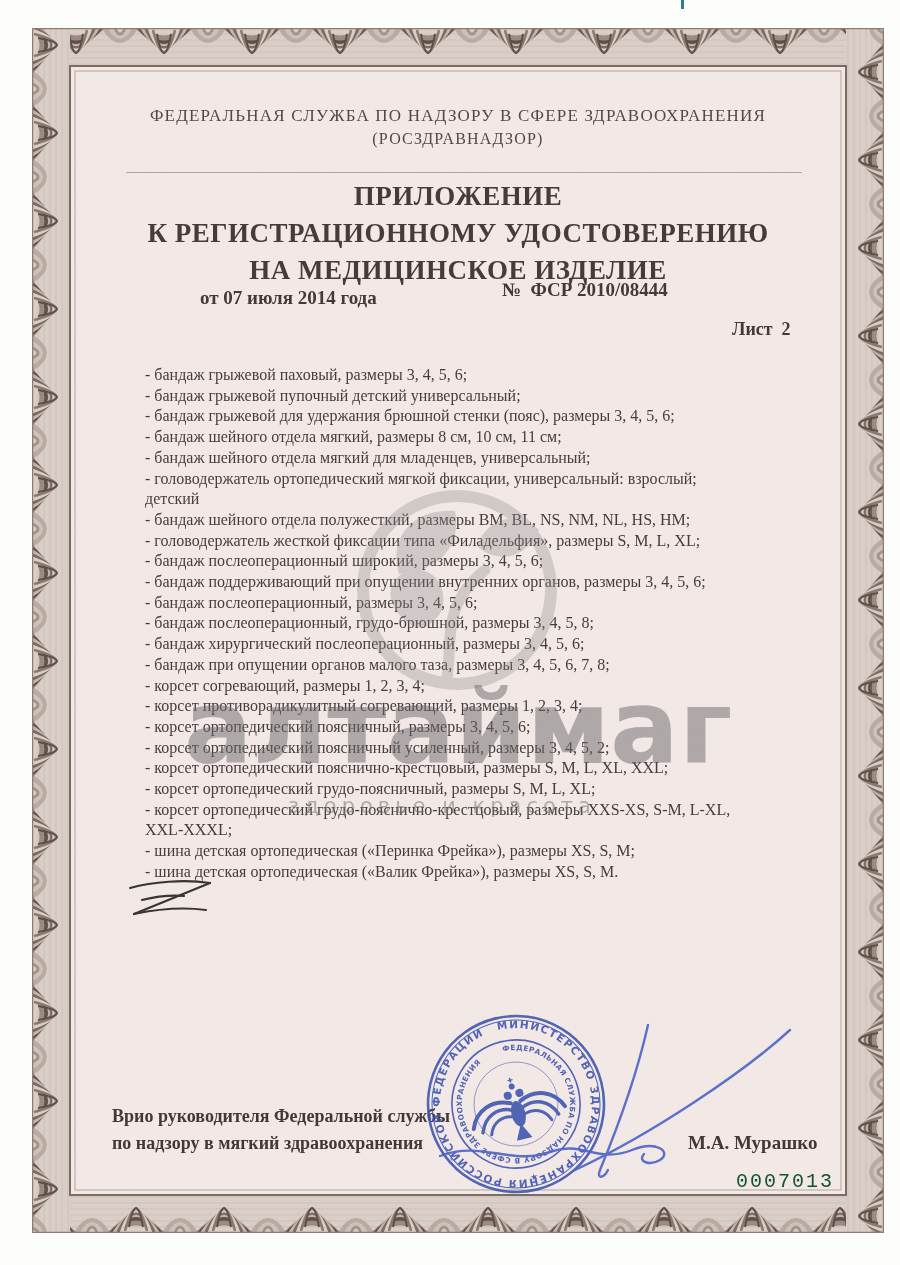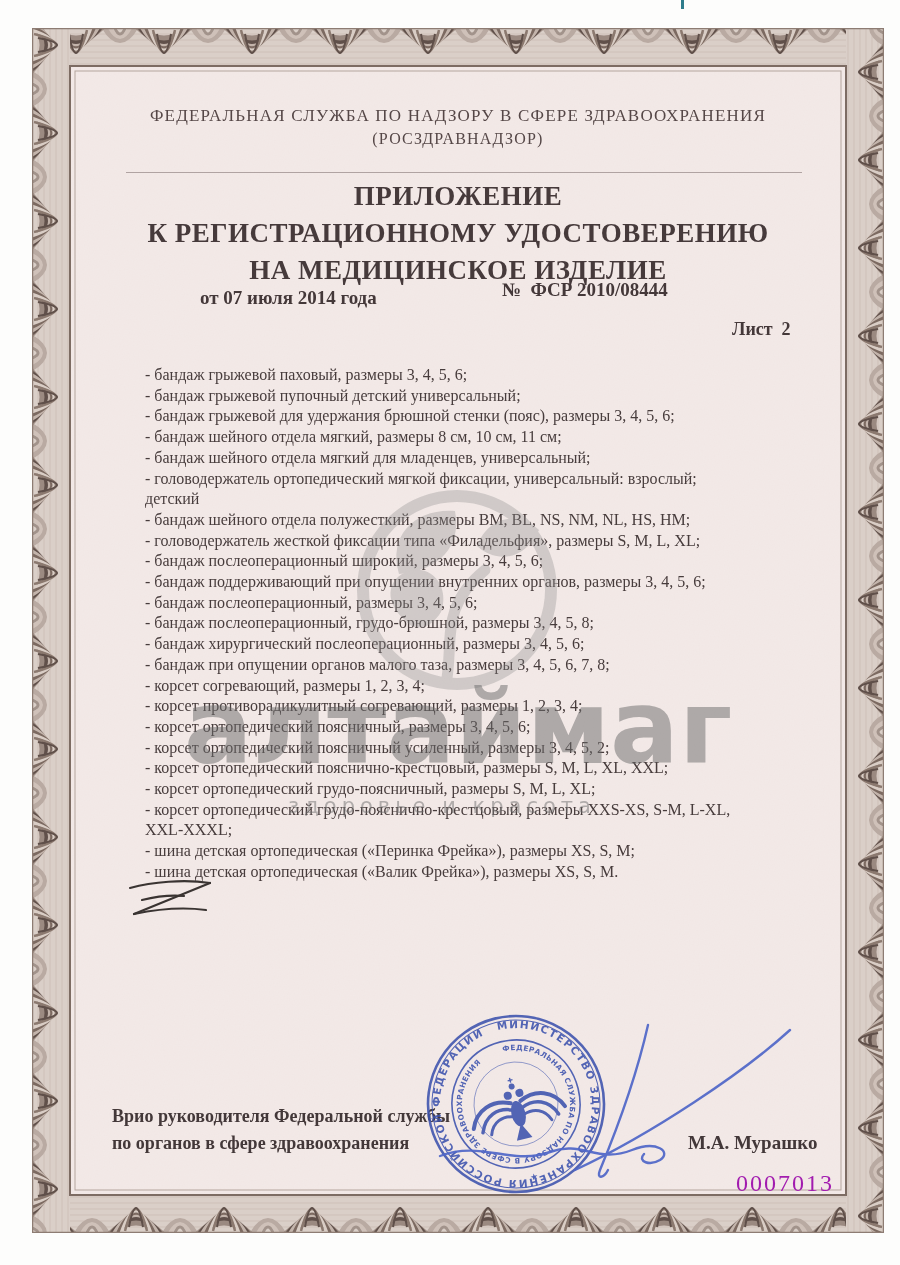--- a/index.html
+++ b/index.html
@@ -20,22 +20,22 @@
   .divider{position:absolute;left:94px;top:144px;width:676px;height:1px;background:rgba(122,106,106,.55);}
   .title{font-weight:bold;font-size:27px;letter-spacing:.5px;color:#463a3b;}
   .daterow{font-weight:bold;font-size:19px;color:#443839;}
   .sheet{font-weight:bold;font-size:18px;color:#443839;}
   .list{position:absolute;left:90px;top:337px;width:710px;
         font-size:16px;line-height:20.7px;color:#473c3c;margin-left:23px;}
   .row{white-space:pre;}
   .foot{font-weight:bold;font-size:18px;color:#433839;}
   .name{font-weight:bold;font-size:19px;color:#433839;}
   .serial{position:absolute;left:704px;top:1142px;
-          font-family:Liberation Serif, serif;
-          font-size:24px;letter-spacing:2px;color:#a21caf;}
+          font-family:Liberation Mono, monospace;
+          font-size:20px;letter-spacing:2px;color:#14532d;}
   .wm-brand{
     position:absolute;left:0;top:640px;width:852px;text-align:center;
     font-family:"DejaVu Sans","Liberation Sans",sans-serif;
     font-weight:bold;font-size:102px;letter-spacing:0px;
     color:rgba(105,105,105,.50);
   }
   .wm-tag{
     position:absolute;left:0;top:766px;width:820px;text-align:center;
     font-family:"DejaVu Sans","Liberation Sans",sans-serif;
     font-size:21px;letter-spacing:5px;color:rgba(115,115,115,.52);
@@ -161,21 +161,21 @@
     <svg class="abs" style="left:80px;top:848px;" width="150" height="70" viewBox="0 0 150 70">
       <g fill="none" stroke="#3a3432" stroke-width="2.2" stroke-linecap="round">
         <path d="M18,12 C40,6 72,3 98,7"></path>
         <path d="M98,7 L22,38"></path>
         <path d="M22,38 C46,33 72,31 94,34"></path>
         <path d="M30,24 C46,20 60,19 72,20"></path>
       </g>
     </svg>
 
     <div class="txt foot" style="left:80px;top:1078px;">Врио руководителя Федеральной службы</div>
-    <div class="txt foot" style="left:80px;top:1105px;">по органов в сфере здравоохранения</div>
+    <div class="txt foot" style="left:80px;top:1105px;">по надзору в мягкий здравоохранения</div>
     <div class="txt name" style="left:656px;top:1104px;">М.А. Мурашко</div>
     <div class="serial">0007013</div>
   </div>
 
   <div class="layer">
     <svg class="abs" style="left:320px;top:457px;opacity:.32;" width="210" height="210" viewBox="-105 -105 210 210">
       <g fill="none" stroke="#8a8a8a">
         <circle r="94" stroke-width="12"></circle>
         <path d="M-10,88 C-4,48 -16,16 28,-20" stroke-width="11" stroke-linecap="round"></path>
         <path d="M-58,-16 C-70,-56 -40,-82 -2,-79 C5,-44 -18,-19 -58,-16 Z" fill="#8a8a8a" stroke="none"></path>

